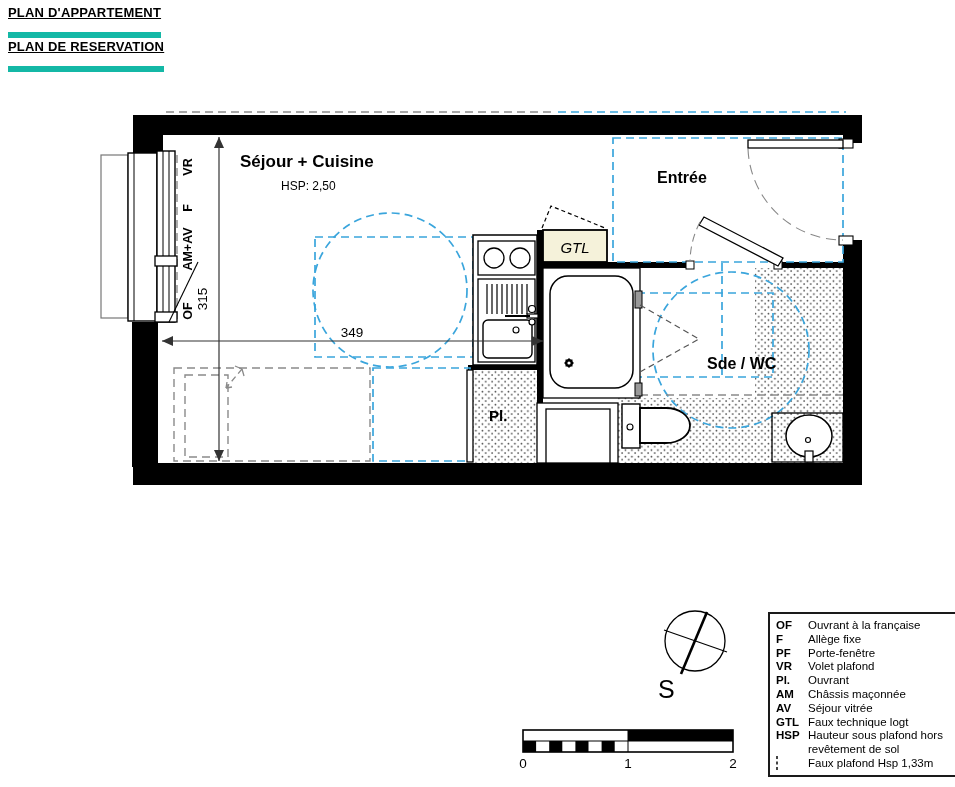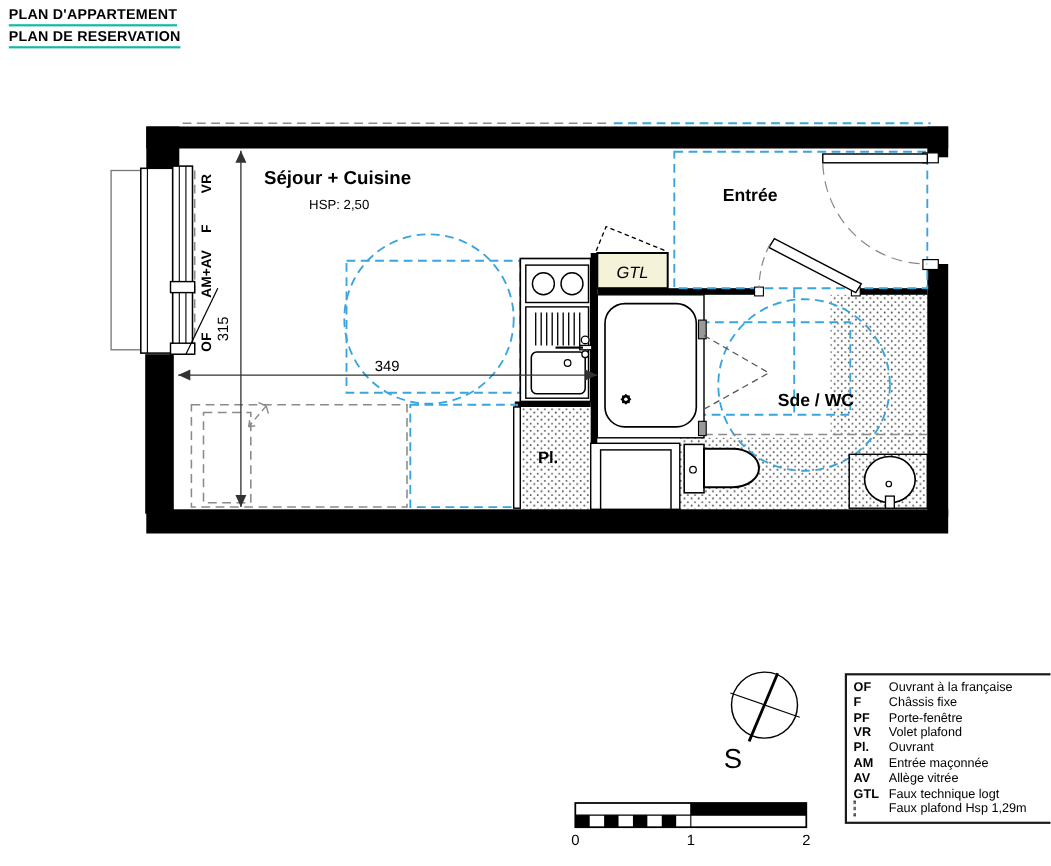--- a/index.html
+++ b/index.html
@@ -1,18 +1,18 @@
 <!DOCTYPE html>
 <html><head>
 <meta charset="utf-8">
 <style>
   html,body{margin:0;padding:0;background:#fff;}
   body{width:955px;height:787px;position:relative;font-family:"Liberation Sans",sans-serif;color:#000;overflow:hidden;}
   .title-block{position:absolute;left:8px;top:5px;}
-  .title-line{font-size:13px;font-weight:bold;letter-spacing:.2px;border-bottom:2px solid #14b8a6;display:table;padding-bottom:2px;margin-bottom:1px;}
+  .title-line{font-size:13px;font-weight:bold;letter-spacing:.2px;border-bottom:6px solid #14b8a6;display:table;padding-bottom:12px;margin-bottom:1px;text-decoration:underline;}
   svg text{font-family:"Liberation Sans",sans-serif;}
   .room-label{font-weight:bold;font-size:16px;}
   .room-label-sm{font-weight:bold;font-size:15px;}
   .hsp-label{font-size:12px;}
   .dim-label{font-size:13.5px;}
   .win-label{font-size:12.5px;font-weight:bold;}
   .gtl-label{font-size:15px;font-style:italic;}
   .scale-label{font-size:13.5px;}
   .south-label{font-size:25px;}
   .legend{position:absolute;left:768px;top:612px;width:180px;border:2px solid #1a1a1a;padding:5px 6px 4px 6px;background:#fff;}
@@ -229,46 +229,50 @@
 </svg>
 
 
 <div class="legend">
   <div class="legend-row">
     <span class="legend-abbr">OF</span>
     <span class="legend-label">Ouvrant à la française</span>
   </div>
   <div class="legend-row">
     <span class="legend-abbr">F</span>
-    <span class="legend-label">Châssis fixe</span>
+    <span class="legend-label">Allège fixe</span>
   </div>
   <div class="legend-row">
     <span class="legend-abbr">PF</span>
     <span class="legend-label">Porte-fenêtre</span>
   </div>
   <div class="legend-row">
     <span class="legend-abbr">VR</span>
     <span class="legend-label">Volet plafond</span>
   </div>
   <div class="legend-row">
     <span class="legend-abbr">Pl.</span>
     <span class="legend-label">Ouvrant</span>
   </div>
   <div class="legend-row">
     <span class="legend-abbr">AM</span>
-    <span class="legend-label">Entrée maçonnée</span>
+    <span class="legend-label">Châssis maçonnée</span>
   </div>
   <div class="legend-row">
     <span class="legend-abbr">AV</span>
-    <span class="legend-label">Allège vitrée</span>
+    <span class="legend-label">Séjour vitrée</span>
   </div>
   <div class="legend-row">
     <span class="legend-abbr">GTL</span>
     <span class="legend-label">Faux technique logt</span>
   </div>
   <div class="legend-row">
+    <span class="legend-abbr">HSP</span>
+    <span class="legend-label">Hauteur sous plafond hors revêtement de sol</span>
+  </div>
+  <div class="legend-row">
     <span class="legend-abbr"><span class="swatch"></span></span>
-    <span class="legend-label">Faux plafond Hsp 1,29m</span>
+    <span class="legend-label">Faux plafond Hsp 1,33m</span>
   </div>
 </div>
 
 
 
 
 </body></html>

